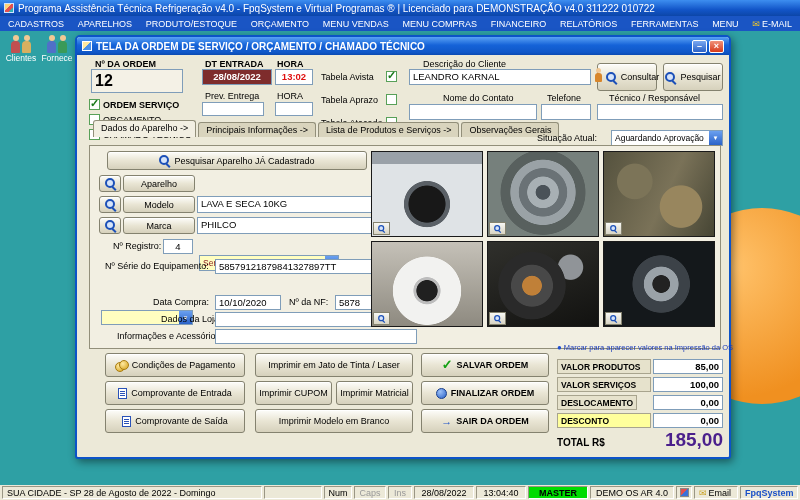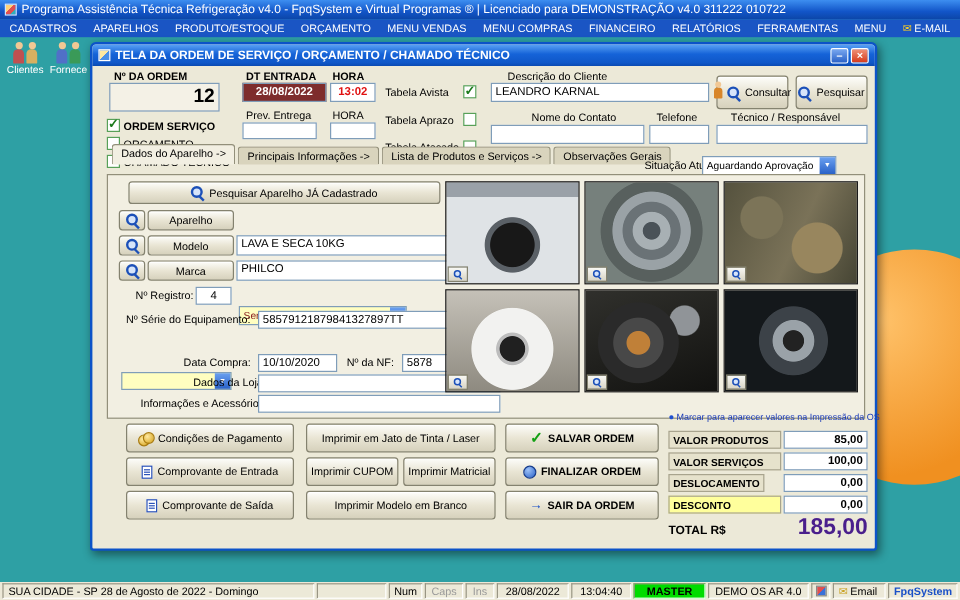--- a/index.html
+++ b/index.html
@@ -27,21 +27,21 @@
   .win-ctrl{margin-left:auto;display:flex;gap:2px;}
   .wbtn{width:15px;height:13px;font-size:9px;line-height:11px;text-align:center;color:#fff;border:1px solid #fff;border-radius:2px;cursor:default;}
   .wbtn.min{background:linear-gradient(#7aa8f0,#2a62c8);}
   .wbtn.cls{background:linear-gradient(#f0927a,#d63a1a);}
   
   .lbl{font-size:9px;color:#000;white-space:nowrap;}
   .b{font-weight:bold;}
   .field{background:#fff;border:1px solid #7f9db9;font-size:9.5px;padding:1px 3px;overflow:hidden;white-space:nowrap;}
   .field.maroon{background:#7e2c2c;color:#fff;font-weight:bold;text-align:center;}
   .field.red{color:#e01010;font-weight:bold;text-align:center;}
-  .field.big{font-size:16px;font-weight:bold;text-align:right;background:#f4f1e6;line-height:20px;}
+  .field.big{font-size:16px;font-weight:bold;text-align:left;background:#f4f1e6;line-height:20px;}
   .cbrow{display:flex;align-items:center;gap:3px;}
   .cb{width:11px;height:11px;background:#fff;border:1px solid #58a058;position:relative;flex:none;}
   .cb.on::after{content:"✓";position:absolute;left:0;top:-3px;font-size:11px;font-weight:bold;color:#1c7a1c;}
   .radio{width:11px;height:11px;border-radius:50%;background:#fff;border:1px solid #58a058;position:relative;flex:none;}
   .radio.on::after{content:"";position:absolute;left:2px;top:2px;width:5px;height:5px;border-radius:50%;background:#1c7a1c;}
   .btn{background:linear-gradient(180deg,#fdfdfa,#e9e5d4 50%,#d6d1bc);border:1px solid #84826f;border-radius:3px;font-size:9px;display:flex;align-items:center;justify-content:center;gap:4px;cursor:default;box-shadow:inset 0 1px 0 #fff;text-align:center;}
   .mag{width:11px;height:11px;position:relative;flex:none;}
   .mag::before{content:"";position:absolute;left:0;top:0;width:6px;height:6px;border:2px solid #1c50b8;border-radius:50%;background:#d6e4fa;}
   .mag::after{content:"";position:absolute;left:8px;top:8px;width:5px;height:2px;background:#1c50b8;transform:rotate(45deg);transform-origin:0 0;}
   .mini-person{width:7px;height:9px;border-radius:3px 3px 1px 1px;background:#d8862a;position:relative;flex:none;}
@@ -205,21 +205,21 @@
     <div class="abs lbl" style="left:532px;top:56px;">Técnico / Responsável</div>
     <div class="abs field" style="left:520px;top:67px;width:126px;height:16px;"></div>
 
     <div class="abs tabs" style="left:16px;top:84px;height:16px;">
       <span class="tab active">Dados do Aparelho -&gt;</span>
       <span class="tab">Principais Informações -&gt;</span>
       <span class="tab">Lista de Produtos e Serviços -&gt;</span>
       <span class="tab">Observações Gerais</span>
     </div>
     <div class="abs lbl" style="left:460px;top:96px;">Situação Atual:</div>
-    <div class="abs combo white" style="left:508px;top:93px;width:112px;height:16px;">
+    <div class="abs combo white" style="left:534px;top:93px;width:112px;height:16px;">
       <span>Aguardando Aprovação</span>
       <span class="arrow">▼</span>
     </div>
 
     <div class="abs panel" style="left:12px;top:108px;width:632px;height:204px;"></div>
 
     <div class="abs btn" style="left:30px;top:114px;width:260px;height:19px;">
       <span class="mag"></span>
       <span>Pesquisar Aparelho JÁ Cadastrado</span>
     </div>

